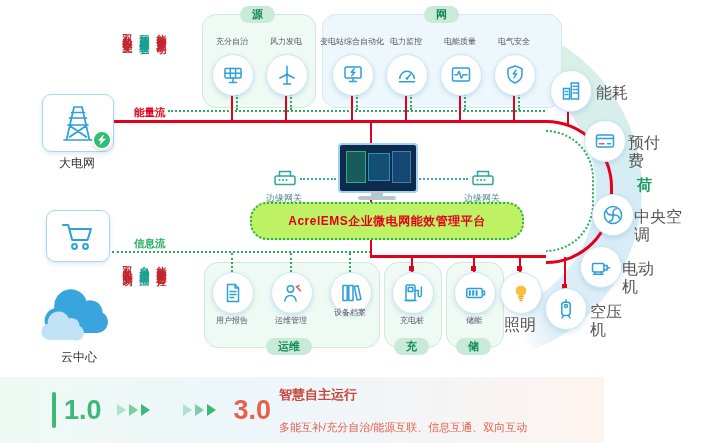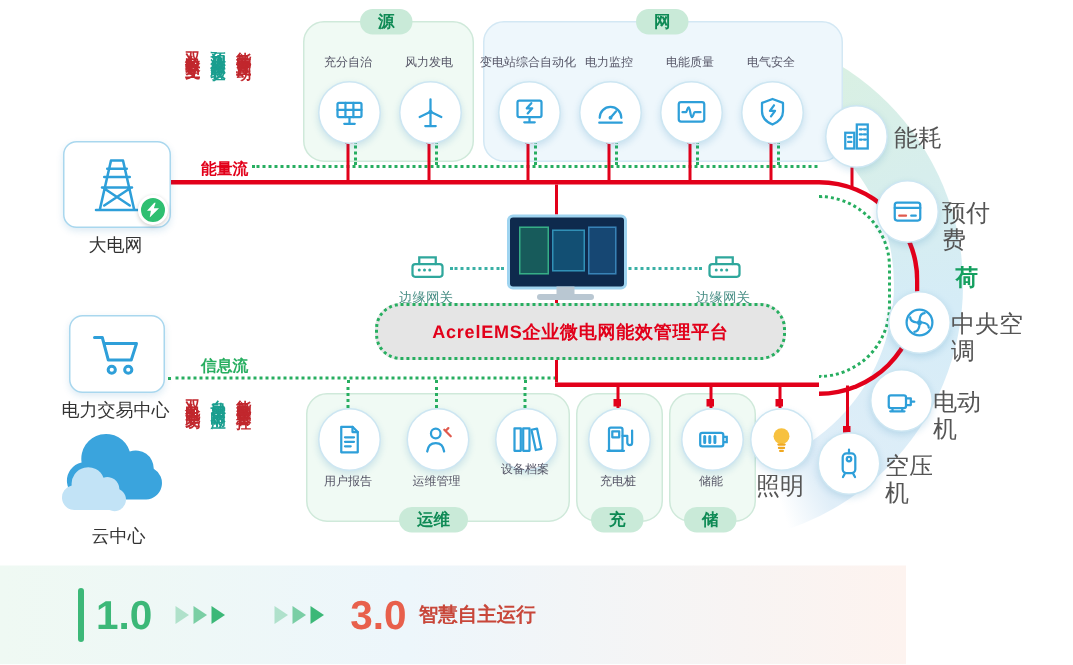--- a/index.html
+++ b/index.html
@@ -36,21 +36,21 @@
   .vtext{position:absolute;writing-mode:vertical-rl;font-size:10px;letter-spacing:2px;font-weight:bold;z-index:3;}
   .c-red{color:#c1272d;} .c-teal{color:#1a9e8f;}
   .flowlabel{position:absolute;font-size:10.5px;font-weight:bold;z-index:6;}
   
   .screen{position:absolute;left:338px;top:143px;width:76px;height:46px;background:#0e2a4d;border:2px solid #9fd4f0;border-radius:4px;z-index:7;}
   .scr1{position:absolute;left:6px;top:6px;width:18px;height:30px;background:rgba(46,220,130,.28);border:1px solid rgba(80,240,170,.55);}
   .scr2{position:absolute;left:28px;top:8px;width:20px;height:26px;background:rgba(30,190,230,.25);border:1px solid rgba(80,210,250,.5);}
   .scr3{position:absolute;left:52px;top:6px;width:17px;height:30px;background:rgba(46,160,230,.25);border:1px solid rgba(90,190,250,.5);}
   .stand-neck{position:absolute;left:371px;top:191px;width:12px;height:5px;background:#b9c7d2;z-index:7;}
   .stand-base{position:absolute;left:358px;top:196px;width:38px;height:4px;background:#b9c7d2;border-radius:2px;z-index:7;}
-  .capsule{position:absolute;left:250px;top:202px;width:270px;height:34px;border-radius:17px;background:#e5e5e5;border:2px dotted #27ae60;
+  .capsule{position:absolute;left:250px;top:202px;width:270px;height:34px;border-radius:17px;background:#bef264;border:2px dotted #27ae60;
            display:flex;align-items:center;justify-content:center;z-index:6;}
   .capsule span{color:#e2001a;font-weight:bold;font-size:12px;letter-spacing:.5px;}
   .gwlabel{position:absolute;font-size:9px;color:#4a8f86;text-align:center;z-index:6;}
   .load-title{position:absolute;font-size:15px;font-weight:bold;color:#15a060;z-index:6;}
   
   .stagebar{position:absolute;left:0;top:377px;width:604px;height:66px;display:flex;align-items:center;padding-left:52px;box-sizing:border-box;
             background:linear-gradient(90deg,#eff9f3 0%,#edf6fb 45%,#fdf3ef 100%);z-index:8;}
   .stage{display:flex;align-items:center;gap:8px;}
   .stage-accent{width:4px;height:36px;border-radius:2px;background:#3cb878;}
   .stage-num{font-size:27px;font-weight:bold;line-height:1;}
@@ -125,21 +125,20 @@
   </div>
   <div class="title12" style="left:42px;width:70px;top:155px">大电网</div>
 
   <div class="lbox" style="left:46px;top:210px;width:62px;height:50px">
     <svg width="38" height="34" viewBox="0 0 38 34" fill="none" stroke="#2e9fd9" stroke-width="2" stroke-linecap="round" stroke-linejoin="round">
       <path d="M4 6h5.2l4 15h15.3l3.5-11H11"></path>
         <circle cx="15.5" cy="27.5" r="2.4"></circle>
         <circle cx="26.5" cy="27.5" r="2.4"></circle>
     </svg>
   </div>
-  <div class="title12" style="left:18px;width:118px;top:265px">电力交易中心</div>
 
   <svg class="abs" style="left:36px;top:288px;z-index:5" width="86" height="58" viewBox="0 0 86 58">
     <path d="M21 45a12.5 12.5 0 0 1-2.6-24.7A16.5 16.5 0 0 1 50.5 13 12 12 0 0 1 66.5 24.5 11 11 0 0 1 61.5 45Z" fill="#3aa4dd"></path>
     <path d="M13.5 52a8.3 8.3 0 0 1-1.7-16.4A11 11 0 0 1 33 30.5a8 8 0 0 1 10.6 7.6A7.6 7.6 0 0 1 37 52Z" fill="#c2e3f6"></path>
   </svg>
   <div class="title12" style="left:42px;width:74px;top:349px">云中心</div>
 
   <div class="vtext c-red" style="left:120px;top:26px">双向数据交互</div>
   <div class="vtext c-teal" style="left:137px;top:26px">预测结果校验</div>
   <div class="vtext c-red" style="left:154px;top:26px">能量调度互动</div>
@@ -346,17 +345,18 @@
       </div>
     <div class="chev">
         <i></i>
         <i></i>
         <i></i>
       </div>
     <div class="stage">
       <div class="stage-num r1">3.0</div>
       <div class="s3col">
         <div class="s3title">智慧自主运行</div>
+        <div class="s3desc">多能互补/充分自治/能源互联、信息互通、双向互动</div>
       </div>
     </div>
   </div>
 
 </div>
 
 </body></html>

